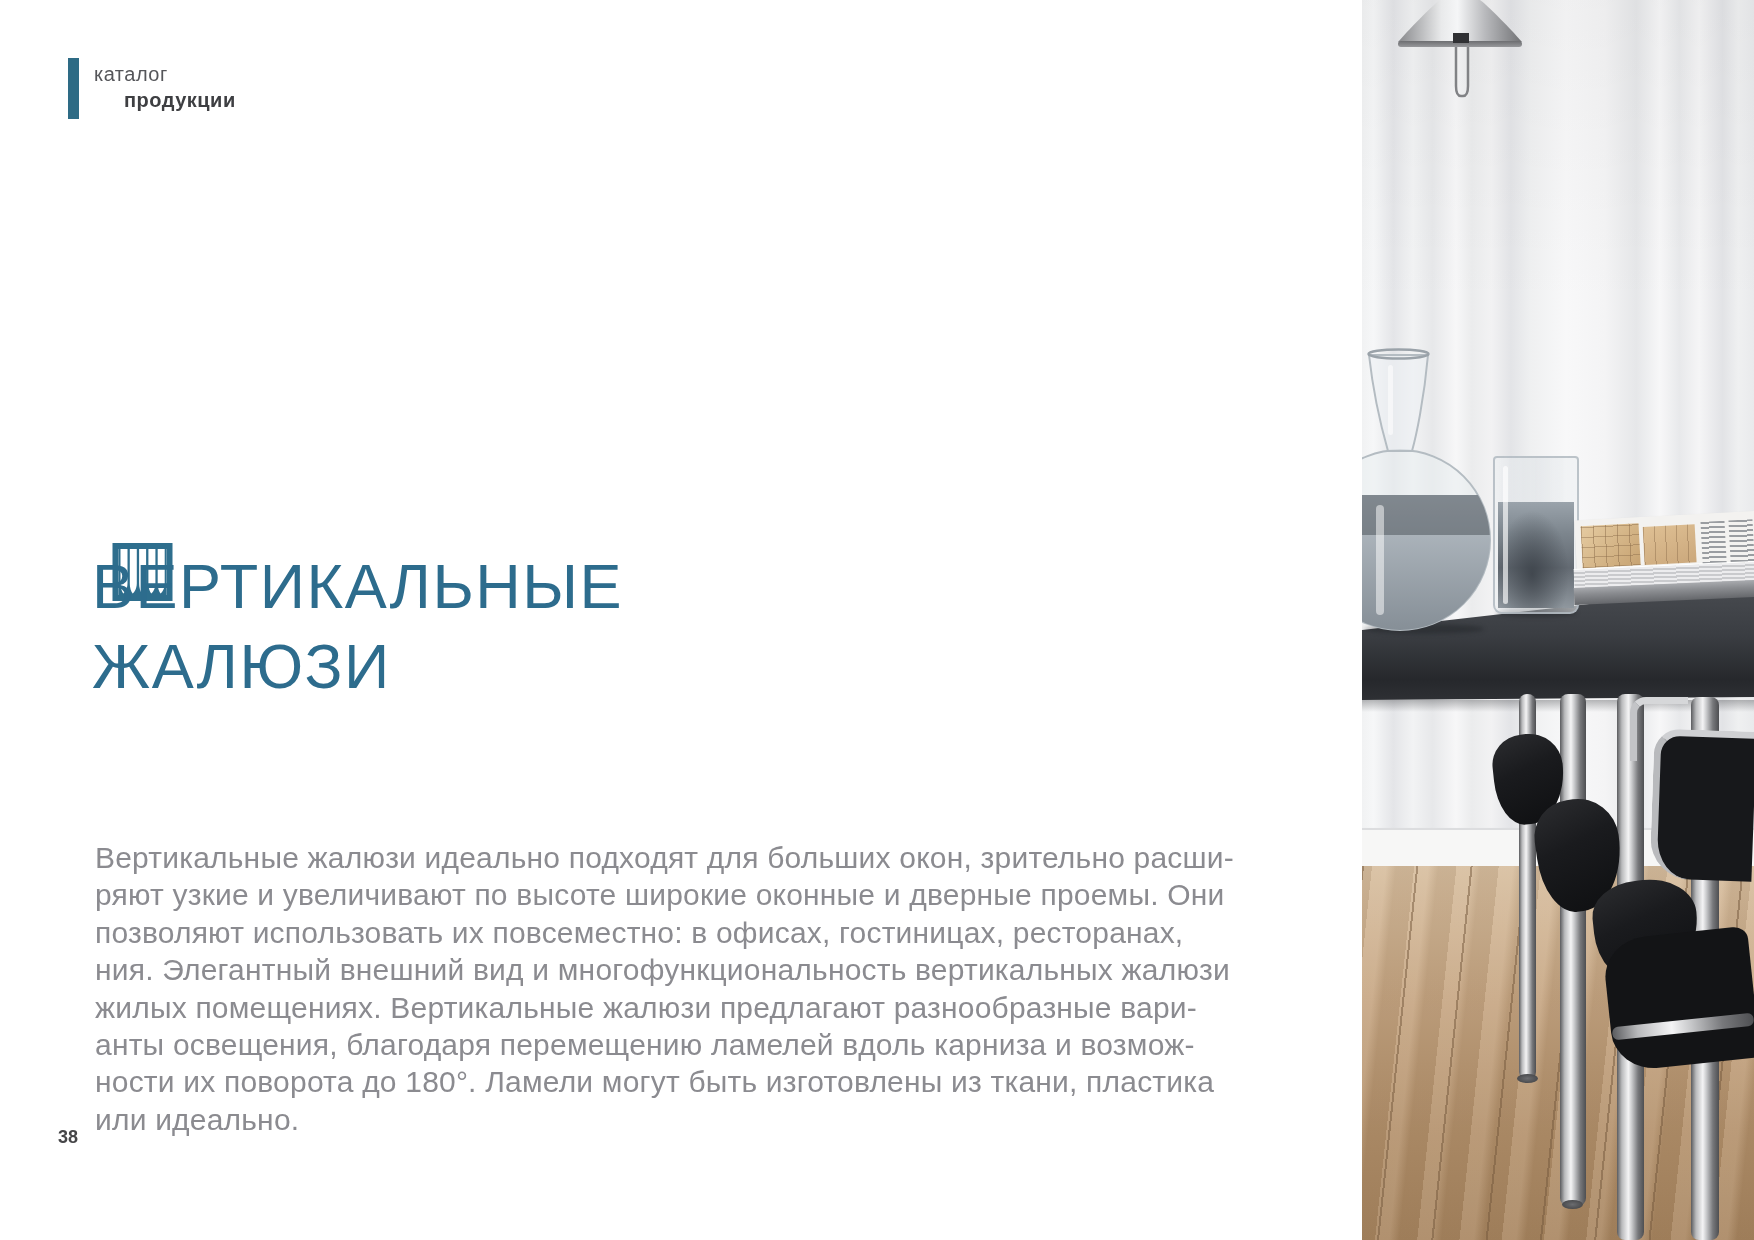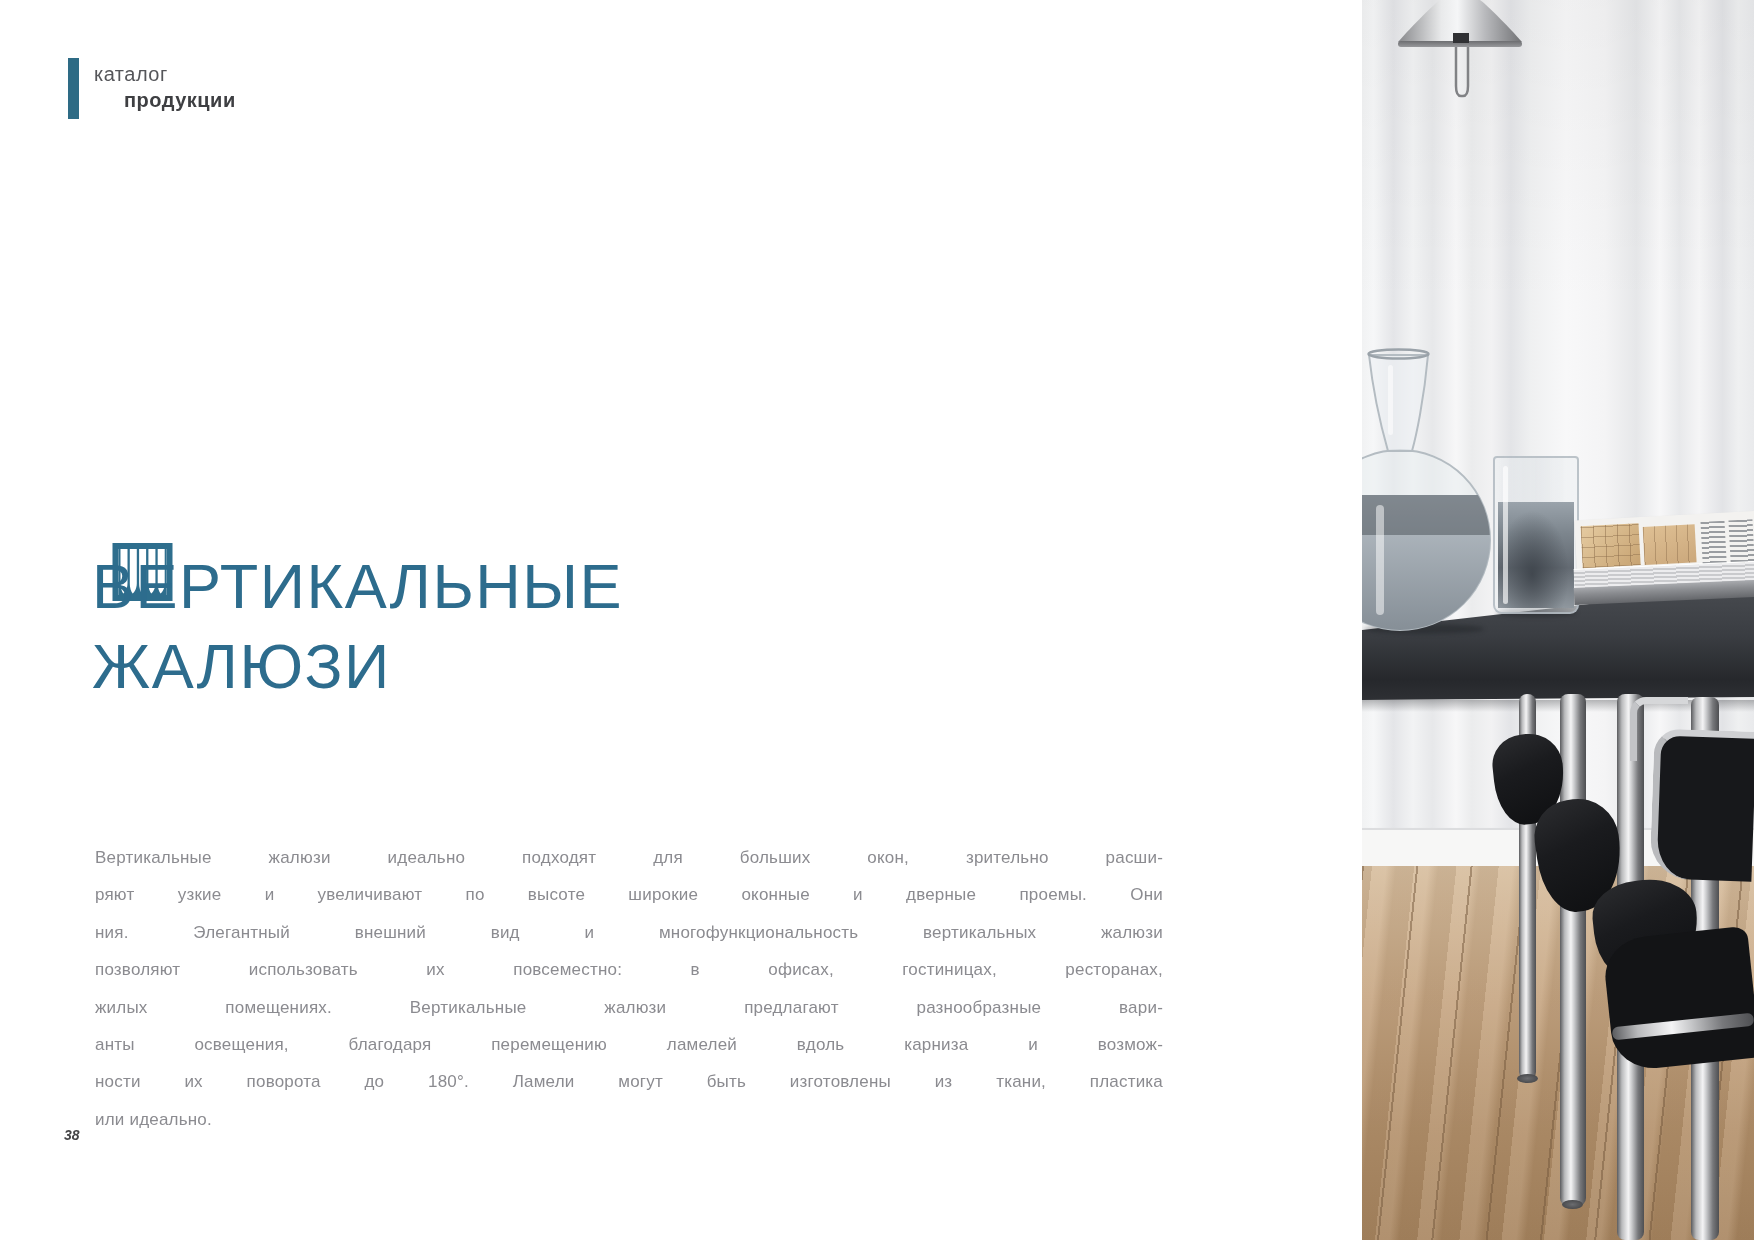--- a/index.html
+++ b/index.html
@@ -16,24 +16,24 @@
   .logo-bar{width:11px;height:61px;background:var(--c-accent);}
   .logo-text{margin-left:15px;margin-top:3px;line-height:26px;font-size:20px;letter-spacing:.5px;}
   .logo-line1{color:var(--c-logo-text);font-weight:400;}
   .logo-line2{color:var(--c-logo-text-bold);font-weight:700;margin-left:30px;}
 
   
   .blinds-icon{position:absolute;left:112px;top:543px;width:61px;height:58px;}
   .title{position:absolute;left:92px;top:546px;color:var(--c-title);font-size:63px;
          letter-spacing:1.5px;line-height:80px;font-weight:400;}
   .body-text{position:absolute;left:95px;top:839px;width:1068px;color:var(--c-body-text);
-             font-size:17px;line-height:37.4px;letter-spacing:.2px;}
+             font-size:30px;line-height:37.4px;letter-spacing:.2px;}
   .body-line{text-align:justify;text-align-last:justify;white-space:nowrap;}
   .body-line.is-last{text-align-last:left;}
-  .page-number{position:absolute;left:64px;top:1127px;font-size:14px;font-weight:700;color:var(--c-page-number);font-style:italic;}
+  .page-number{position:absolute;left:58px;top:1127px;font-size:18px;font-weight:700;color:var(--c-page-number);}
 
   
   .photo{position:absolute;left:1362px;top:0;width:392px;height:1240px;overflow:hidden;background:#f0f1f2;}
   .curtain{position:absolute;inset:0;
     background:
       linear-gradient(180deg,rgba(0,0,0,.03) 0%,rgba(0,0,0,0) 25%),
       linear-gradient(90deg,#f1f2f3 0%,#f6f7f8 3%,#e4e5e8 8%,#f2f3f4 13%,#e7e8ea 18%,
         #f7f7f8 24%,#ebeced 28%,#f2f2f3 33%,#e3e4e7 38%,#eff0f1 43%,#f8f8f9 52%,
         #f4f4f5 62%,#e6e7e9 70%,#f7f7f8 76%,#e8e9eb 81%,#f5f5f6 86%,#e2e3e6 92%,
         #eff0f1 96%,#e9eaec 100%);}
@@ -134,22 +134,22 @@
 </svg>
 
 <div class="title">
   <div>ВЕРТИКАЛЬНЫЕ</div>
   <div>ЖАЛЮЗИ</div>
 </div>
 
 <div class="body-text">
     <div class="body-line">Вертикальные жалюзи идеально подходят для больших окон, зрительно расши-</div>
     <div class="body-line">ряют узкие и увеличивают по высоте широкие оконные и дверные проемы. Они</div>
+    <div class="body-line">позволяют использовать их повсеместно: в офисах, гостиницах, ресторанах,</div>
     <div class="body-line">ния. Элегантный внешний вид и многофункциональность вертикальных жалюзи</div>
-    <div class="body-line">позволяют использовать их повсеместно: в офисах, гостиницах, ресторанах,</div>
     <div class="body-line">жилых помещениях. Вертикальные жалюзи предлагают разнообразные вари-</div>
     <div class="body-line">анты освещения, благодаря перемещению ламелей вдоль карниза и возмож-</div>
     <div class="body-line">ности их поворота до 180°. Ламели могут быть изготовлены из ткани, пластика</div>
     <div class="body-line is-last">или идеально.</div>
   </div>
 
 <div class="page-number">38</div>
 
 <div class="photo">
   <div class="curtain"></div>

